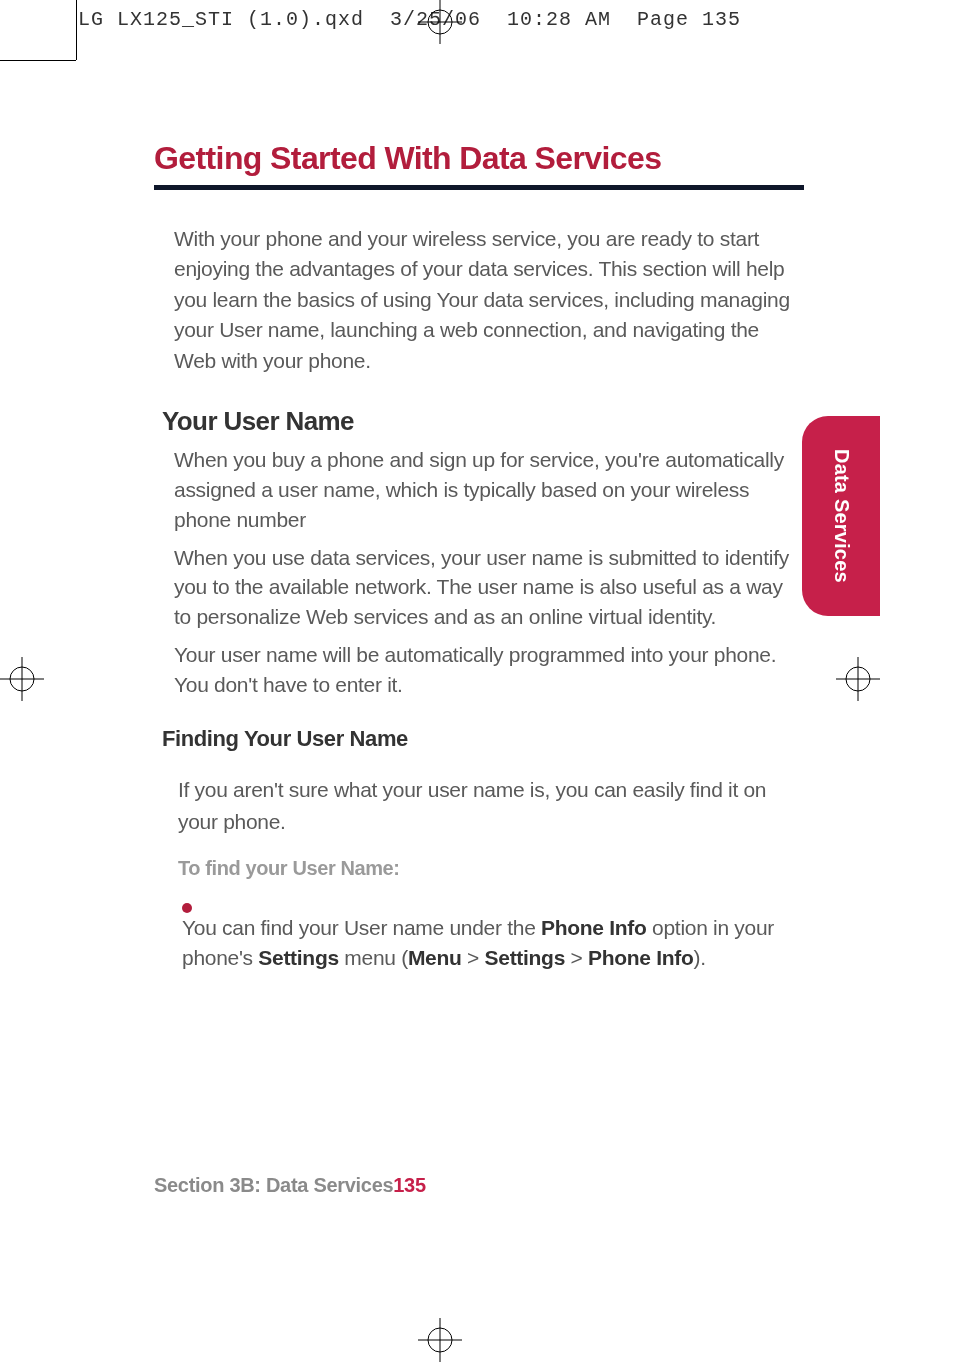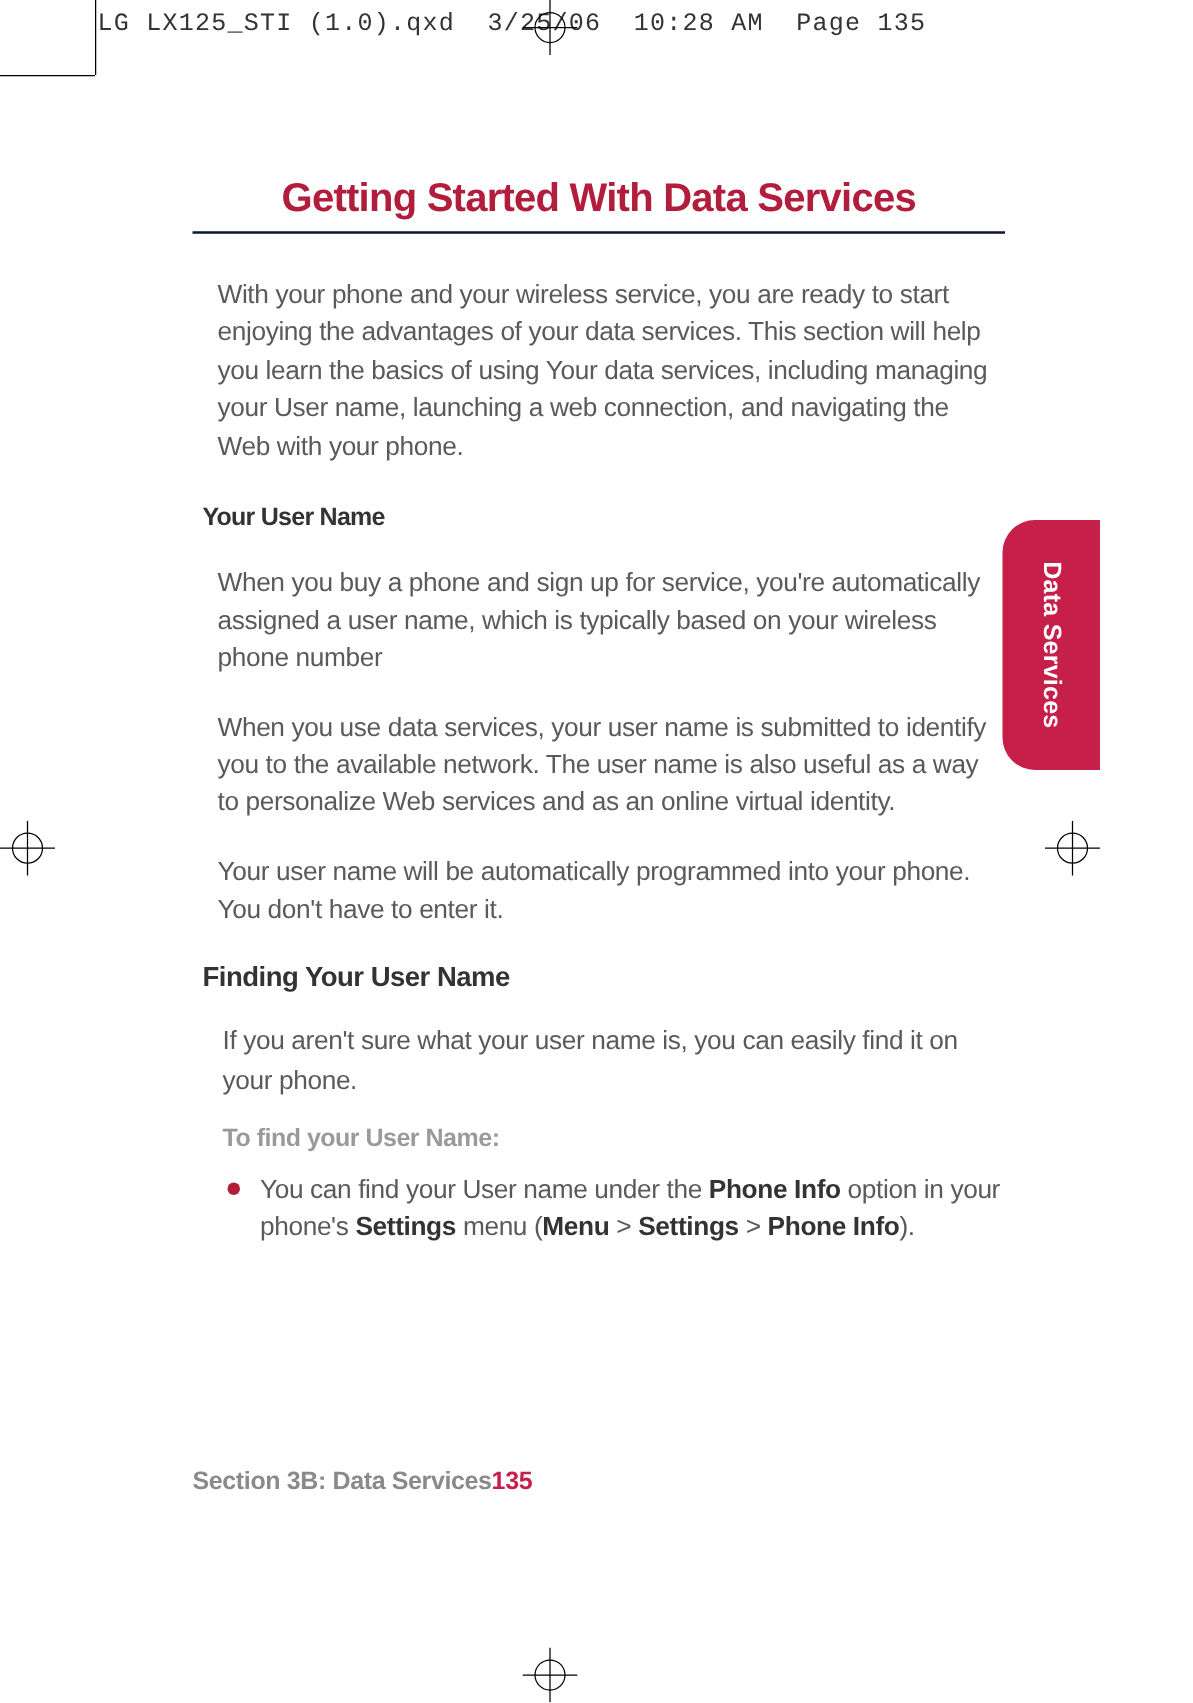--- a/index.html
+++ b/index.html
@@ -9,28 +9,28 @@
   .slug { position: absolute; top: 8px; left: 78px; font-family: "Courier New", monospace; font-size: 20px; letter-spacing: 1px; color: #333; white-space: pre; }
   .reg-top { position: absolute; top: 0; left: 50%; transform: translateX(-50%); }
   .reg-bottom { position: absolute; bottom: 0; left: 50%; transform: translateX(-50%); }
   .reg svg { display: block; }
   .trim-tl-v { position: absolute; top: 0; left: 76px; width: 1px; height: 60px; background: #000; }
   .trim-tl-h { position: absolute; top: 60px; left: 0; width: 76px; height: 1px; background: #000; }
   .cross-left { position: absolute; left: 0; top: 50%; transform: translateY(-50%); }
   .cross-right { position: absolute; right: 0; top: 50%; transform: translateY(-50%); }
   
   .content { position: absolute; left: 154px; top: 140px; width: 650px; }
-  .h1 { font-size: 32px; font-weight: 700; color: #b21d3c; letter-spacing: -0.6px; padding-bottom: 8px; border-bottom: 2px solid #0f172a; text-align: center; }
+  .h1 { font-size: 32px; font-weight: 700; color: #b21d3c; letter-spacing: -0.6px; padding-bottom: 8px; border-bottom: 5px solid #0f172a; }
   .intro { margin-top: 34px; margin-left: 20px; font-size: 21px; line-height: 1.45; color: #5a5a5a; letter-spacing: -0.3px; }
-  .h2 { margin-top: 30px; margin-left: 8px; font-size: 20px; font-weight: 700; color: #333; letter-spacing: -0.6px; }
-  .para { margin-top: 26px; margin-left: 20px; font-size: 21px; line-height: 1.42; color: #5a5a5a; letter-spacing: -0.3px; }
+  .h2 { margin-top: 30px; margin-left: 8px; font-size: 26px; font-weight: 700; color: #333; letter-spacing: -0.6px; }
+  .para { margin-top: 8px; margin-left: 20px; font-size: 21px; line-height: 1.42; color: #5a5a5a; letter-spacing: -0.3px; }
   .h3 { margin-top: 26px; margin-left: 8px; font-size: 22px; font-weight: 700; color: #333; letter-spacing: -0.4px; }
   .para-lead { margin-top: 22px; margin-left: 24px; font-size: 21px; line-height: 1.55; color: #5a5a5a; letter-spacing: -0.3px; }
   .step-label { margin-top: 18px; margin-left: 24px; font-size: 20px; font-weight: 700; color: #9a9a9a; letter-spacing: -0.4px; }
-  .bullet-row { display: flex; margin-top: 14px; margin-left: 28px; }
+  .bullet-row { display: flex; margin-top: 14px; margin-left: 28px; flex-direction: column; }
   .bullet-dot { width: 10px; height: 10px; border-radius: 50%; background: #b21d3c; margin-top: 9px; margin-right: 16px; flex-shrink: 0; }
   .bullet-text { font-size: 21px; line-height: 1.45; color: #5a5a5a; letter-spacing: -0.3px; }
   .bullet-text b { color: #333; font-weight: 700; }
   
   .side-tab { position: absolute; right: 0; top: 416px; width: 78px; height: 200px; background: #c6204a; border-top-left-radius: 26px; border-bottom-left-radius: 26px; display: flex; align-items: center; justify-content: center; }
   .side-tab span { color: #fff; font-weight: 700; font-size: 20px; writing-mode: vertical-rl; letter-spacing: 0.2px; }
   
   .footer { position: absolute; left: 154px; bottom: 165px; width: 700px; display: flex; justify-content: flex-start; font-size: 20px; font-weight: 700; color: #8a8a8a; letter-spacing: -0.3px; }
   .footer .page-num { color: #c6204a; margin-right: 62px; }
 </style>

